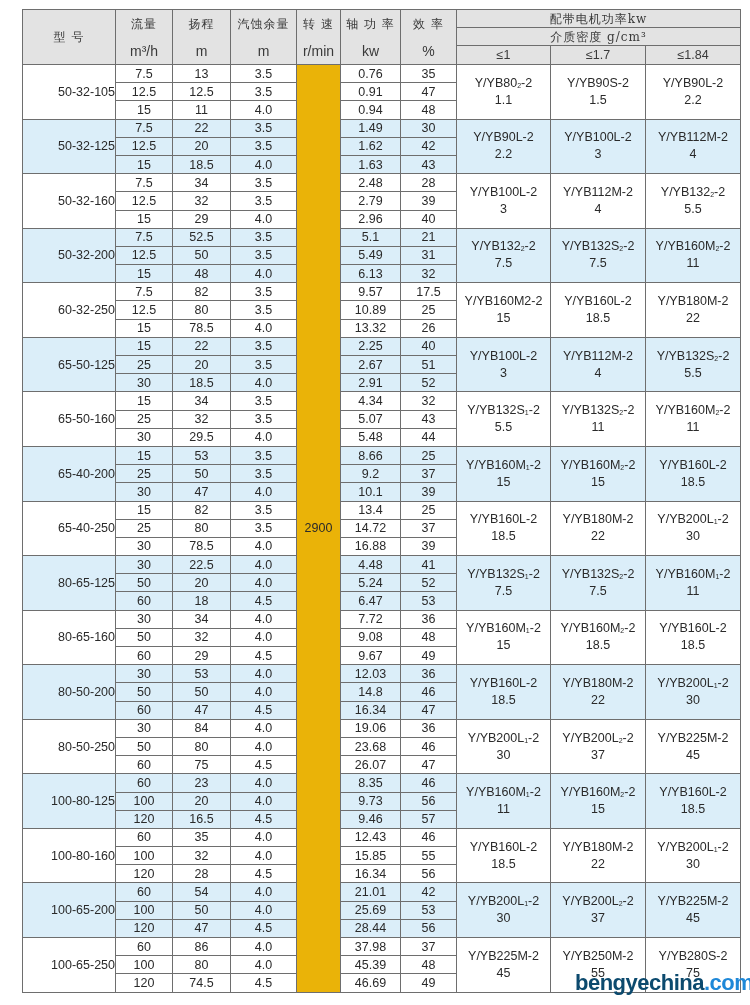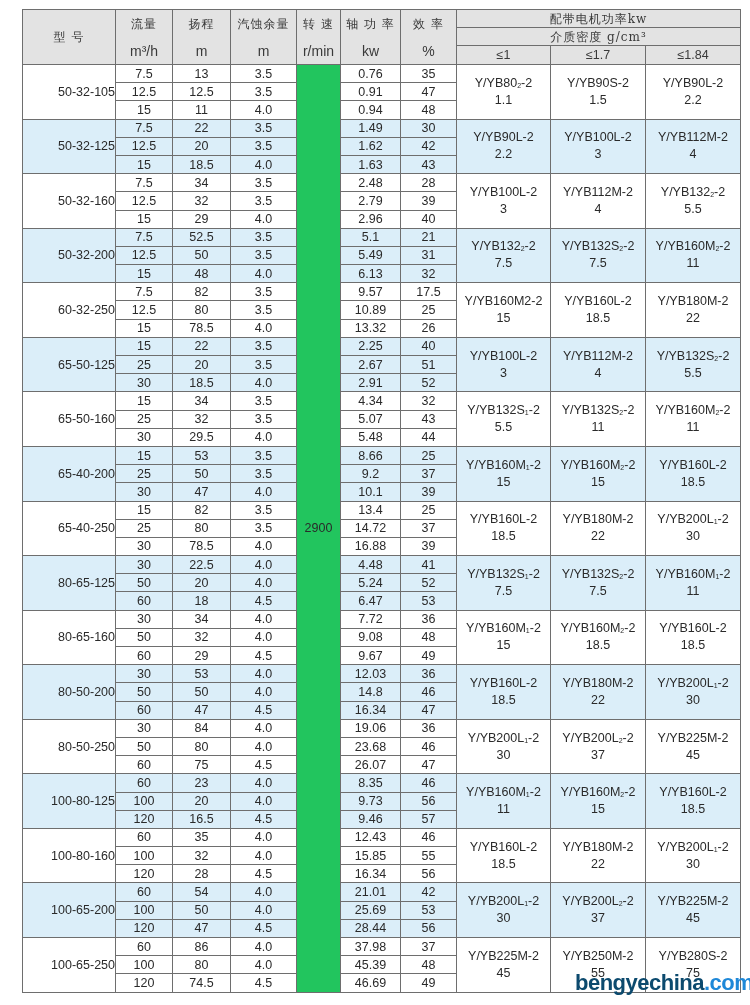--- a/index.html
+++ b/index.html
@@ -10,21 +10,21 @@
   td, th { border: 1px solid #6e6e6e; text-align: center; vertical-align: middle;
            padding: 0; font-size: 12.5px; font-weight: normal; line-height: 14px; }
   thead th { background: #e3e3e3; color: #3a3a3a; }
   thead th.cn { font-family: "DejaVu Serif", serif; font-size: 12px; letter-spacing: 1px; }
   thead th .unit { display: block; font-family: Liberation Sans, sans-serif; font-size: 14px; letter-spacing: 0; margin-top: 13px; }
   thead tr.h1 th { height: 17px; }
   thead tr.h2 th { height: 17px; }
   thead tr.h3 th { height: 18px; }
   tbody td { height: 17.2px; }
   tbody tr.blue td.shade { background: #dbeef9; }
-  td.speed { background: #22c55e; text-align: center; }
+  td.speed { background: #eab308; text-align: center; }
   td.motor { line-height: 17px; font-size: 12.5px; }
   td.model { font-size: 12.5px; text-align: right; }
   sub { font-size: 7px; vertical-align: -1px; line-height: 0; }
   #watermark { position: absolute; left: 575px; top: 970px; font-size: 22px; font-weight: bold;
                font-family: "Liberation Sans", sans-serif; letter-spacing: -0.5px; }
   #watermark .a { color: #0c4a6e; }
   #watermark .b { color: #1e88d8; }
 </style>
 </head>
 <body>

